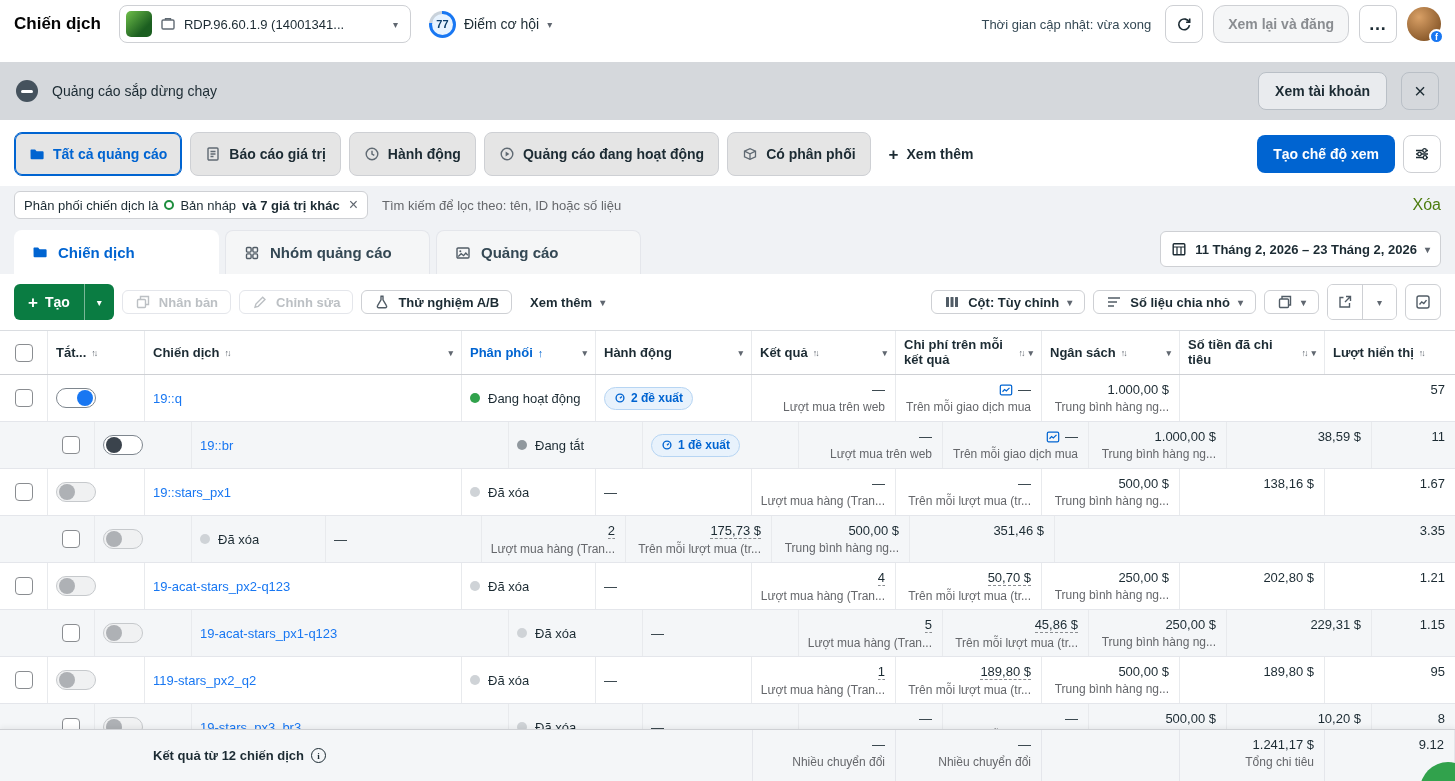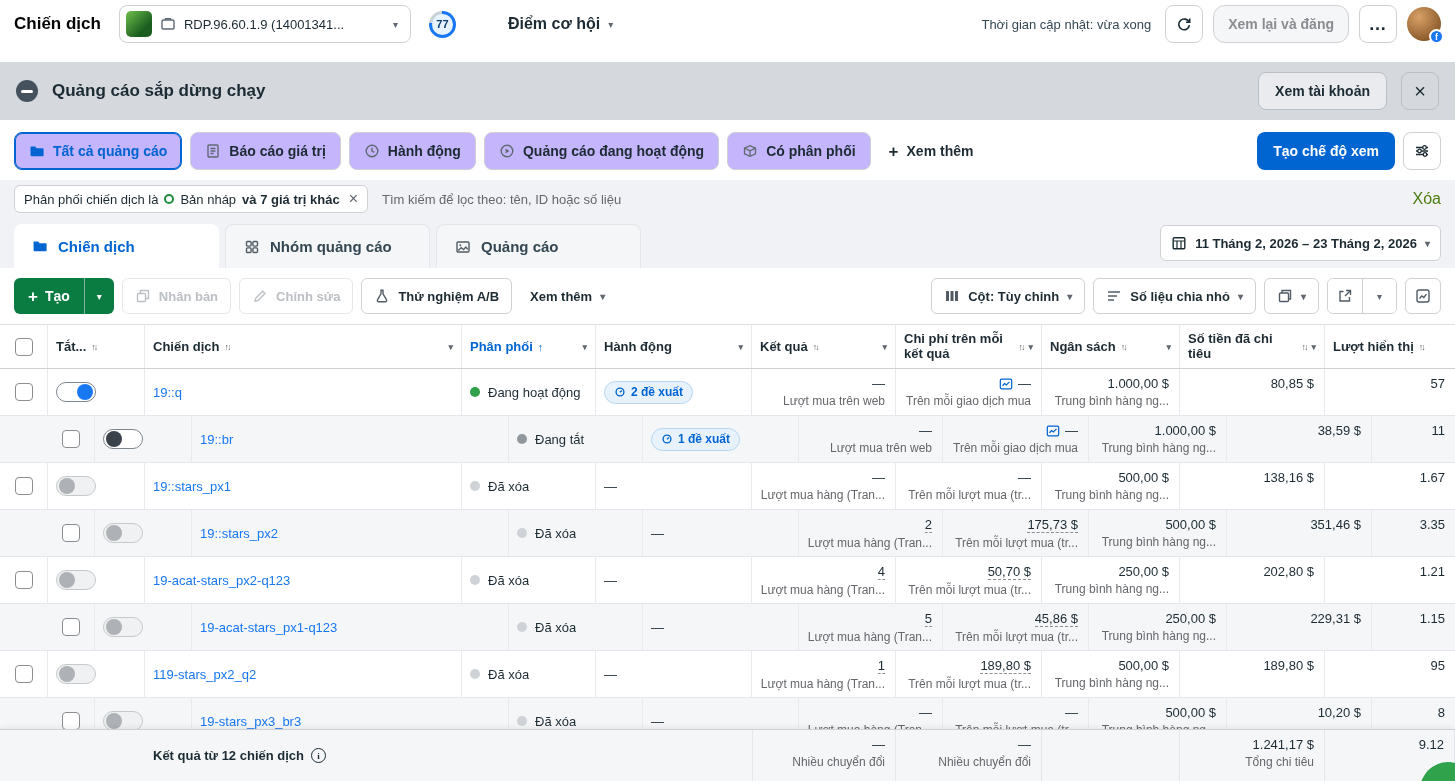--- a/index.html
+++ b/index.html
@@ -12,43 +12,43 @@
   .page-title { font-size:17px; font-weight:bold; color:#050505; }
   .account-box { display:flex; align-items:center; gap:8px; border:1px solid #ced0d4; border-radius:8px; height:38px; padding:0 12px 0 6px; min-width:292px; background:#fff; }
   .acct-avatar { width:26px; height:26px; border-radius:5px; background:linear-gradient(135deg,#6fbf4a,#1b5e20 70%); flex:0 0 26px; }
   .acct-ic { color:#606a73; }
   .acct-label { font-size:13px; color:#1c2b33; white-space:nowrap; }
   .caret { font-size:10px; color:#606770; margin-left:auto; }
   .caret-s { font-size:10px; color:#606770; }
   .opp { display:flex; align-items:center; gap:8px; }
   .opp-ring { width:27px; height:27px; border-radius:50%; background:conic-gradient(#1877f2 0 77%, #c9d2db 77% 100%); display:flex; align-items:center; justify-content:center; }
   .opp-inner { width:21px; height:21px; border-radius:50%; background:#e7f3ff; display:flex; align-items:center; justify-content:center; font-size:11px; font-weight:bold; color:#0a3d6b; }
-  .opp-label { font-size:16px; font-weight:bold;margin-left:44px; }
+  .opp-label { font-size:14px; font-weight:normal; }
   .topbar-right { margin-left:auto; display:flex; align-items:center; gap:10px; }
   .updated { font-size:13px; color:#344854; margin-right:4px; }
   .sq-btn { width:38px; height:38px; border:1px solid #ced0d4; border-radius:8px; background:#fff; display:flex; align-items:center; justify-content:center; color:#1c2b33; cursor:pointer; }
   .review-btn { height:38px; padding:0 14px; border:1px solid #ced0d4; border-radius:12px; background:#f5f6f7; color:#8a8d91; font-weight:bold; font-size:14px; display:flex; align-items:center; cursor:pointer; }
   .dots { font-size:18px; font-weight:bold; letter-spacing:1px; color:#1c2b33; }
   .user-avatar { position:relative; width:34px; height:34px; border-radius:50%; background:radial-gradient(circle at 35% 30%, #d9a066, #8a5a2b 75%); flex:0 0 34px; }
   .fb-badge { position:absolute; right:-3px; bottom:-3px; width:15px; height:15px; border-radius:50%; background:#1877f2; border:2px solid #fff; color:#fff; font-size:9px; font-weight:bold; display:flex; align-items:center; justify-content:center; }
 
   .white-gap { flex:0 0 14px; background:#fff; }
 
   
   .banner { flex:0 0 58px; background:#d5d8dc; display:flex; align-items:center; gap:14px; padding:0 16px; }
   .warn-ic { width:22px; height:22px; border-radius:50%; background:#45525d; position:relative; flex:0 0 22px; }
   .warn-ic::after { content:""; position:absolute; left:5px; top:10px; width:12px; height:2.6px; border-radius:2px; background:#fff; }
-  .banner-title { font-size:17px; font-weight:bold; white-space:nowrap; }
+  .banner-title { font-size:14px; font-weight:normal; white-space:nowrap; }
   .banner-msg { font-size:14px; color:#1c2b33; white-space:nowrap; overflow:hidden; text-overflow:ellipsis; }
   .banner-btn { margin-left:auto; height:38px; padding:0 16px; border:1px solid #b9bfc6; border-radius:8px; background:#e9ebee; font-size:14px; font-weight:bold; color:#1c2b33; white-space:nowrap; cursor:pointer; }
   .banner-close { width:38px; height:38px; border:1px solid #b9bfc6; border-radius:8px; background:transparent; display:flex; align-items:center; justify-content:center; font-size:20px; color:#1c2b33; cursor:pointer; flex:0 0 38px; }
 
   
   .view-row { background:#fff; display:flex; align-items:center; gap:8px; padding:12px 14px 10px 14px; }
-  .vtab { height:38px; padding:0 14px; border:1px solid #ced0d4; border-radius:8px; background:#c4b5fd; display:flex; align-items:center; gap:8px; font-size:14px; font-weight:bold; color:#1c2b33; cursor:pointer; white-space:nowrap; }
+  .vtab { height:44px; padding:0 14px; border:1px solid #ced0d4; border-radius:8px; background:#e5e5e5; display:flex; align-items:center; gap:8px; font-size:14px; font-weight:bold; color:#1c2b33; cursor:pointer; white-space:nowrap; }
   .vtab .ic { color:#606a73; }
   .vtab.active { border-color:#0064d1; box-shadow:inset 0 0 0 1px #0064d1; color:#0064d1; }
   .vtab.active .ic { color:#0064d1; }
   .see-more { height:38px; border:none; background:none; display:flex; align-items:center; gap:8px; font-size:14px; font-weight:bold; color:#1c2b33; padding:0 10px; cursor:pointer; }
   .plus { font-size:17px; font-weight:bold; line-height:1; }
   .create-view { margin-left:auto; height:38px; padding:0 16px; border:none; border-radius:8px; background:#0064d1; color:#fff; font-size:14px; font-weight:bold; cursor:pointer; white-space:nowrap; }
 
   
   .filter-row { flex:0 0 38px; background:#f0f2f5; display:flex; align-items:center; gap:14px; padding:0 14px; }
   .chip { background:#fff; border:1px solid #ced0d4; border-radius:6px; height:28px; display:flex; align-items:center; gap:6px; padding:0 9px; font-size:13px; white-space:nowrap; }
@@ -62,21 +62,21 @@
   
   .level-row { flex:0 0 50px; background:#f0f2f5; display:flex; align-items:flex-end; padding:0 14px; }
   .ltab { height:44px; display:flex; align-items:center; gap:10px; padding:0 18px; min-width:205px; font-size:15px; font-weight:bold; border-radius:8px 8px 0 0; cursor:pointer; }
   .ltab.active { background:#fff; color:#0064d1; }
   .ltab.inactive { background:#f5f6f7; border:1px solid #e4e6eb; border-bottom:none; color:#344854; margin-left:6px; }
   .ltab.inactive .ic { color:#515c66; }
   .date-box { margin-left:auto; margin-bottom:7px; height:36px; background:#fff; border:1px solid #ced0d4; border-radius:6px; display:flex; align-items:center; gap:8px; padding:0 10px; font-size:13px; font-weight:bold; cursor:pointer; white-space:nowrap; }
 
   
   .toolbar-row { background:#fff; display:flex; align-items:center; gap:8px; padding:10px 14px; }
-  .btn { height:36px; border:1px solid #ced0d4; border-radius:6px; background:#fff; display:flex; align-items:center; gap:8px; padding:0 12px; font-size:13px; font-weight:bold; color:#1c2b33; cursor:pointer; white-space:nowrap; }
+  .btn { height:24px; border:1px solid #ced0d4; border-radius:6px; background:#fff; display:flex; align-items:center; gap:8px; padding:0 12px; font-size:13px; font-weight:bold; color:#1c2b33; cursor:pointer; white-space:nowrap; }
   .btn .ic { color:#515c66; }
   .btn.disabled { border-color:#e4e6eb; color:#bcc0c4; cursor:default; }
   .btn.disabled .ic { color:#bcc0c4; }
   .split-create { display:flex; border-radius:6px; overflow:hidden; }
   .split-create .main { height:36px; background:#0a7c42; color:#fff; display:flex; align-items:center; gap:7px; padding:0 14px; font-size:14px; font-weight:bold; border:none; cursor:pointer; }
   .split-create .side { width:30px; height:36px; background:#0a7c42; border:none; border-left:1px solid rgba(255,255,255,.45); color:#fff; display:flex; align-items:center; justify-content:center; cursor:pointer; }
   .split-create .side .caret-s { color:#fff; }
   .text-btn { height:36px; border:none; background:none; display:flex; align-items:center; gap:8px; font-size:13px; font-weight:bold; color:#1c2b33; padding:0 10px; cursor:pointer; }
   .toolbar-right { margin-left:auto; display:flex; align-items:center; gap:8px; }
   .split { display:flex; border:1px solid #ced0d4; border-radius:6px; overflow:hidden; background:#fff; }
@@ -460,23 +460,20 @@
                 <path d="M4 10l2.4-2.6 2 1.6L12 5.6" fill="none" stroke="currentColor" stroke-width="1.4"></path>
               </svg>
         <span class="val">—</span>
       </span>
       <span class="sub">Trên mỗi giao dịch mua</span>
     </div>
     <div class="td c-budget num">
       <span class="val">1.000,00 $</span>
       <span class="sub">Trung bình hàng ng...</span>
     </div>
-    <div class="td c-spent num">
-            <span class="val">80,85 $</span>
-          </div>
     <div class="td c-imp num">
             <span class="val">57</span>
           </div>
   </div>
 
   <div class="trow alt">
     <div class="td c-check">
             <span class="cb"></span>
           </div>
     <div class="td c-toggle">
@@ -571,23 +568,20 @@
   </div>
 
   <div class="trow alt">
     <div class="td c-check">
             <span class="cb"></span>
           </div>
     <div class="td c-toggle">
             <span class="tg t-disabled">
               <span class="knob"></span>
             </span>
-          </div>
-    <div class="td c-name">
-            <a class="camp-link">19::stars_px2</a>
           </div>
     <div class="td c-status">
             <span class="dot d-deleted"></span>
             <span class="status-label">Đã xóa</span>
           </div>
     <div class="td c-action">
 
       <span class="dash">—</span>
     </div>
     <div class="td c-result num">

